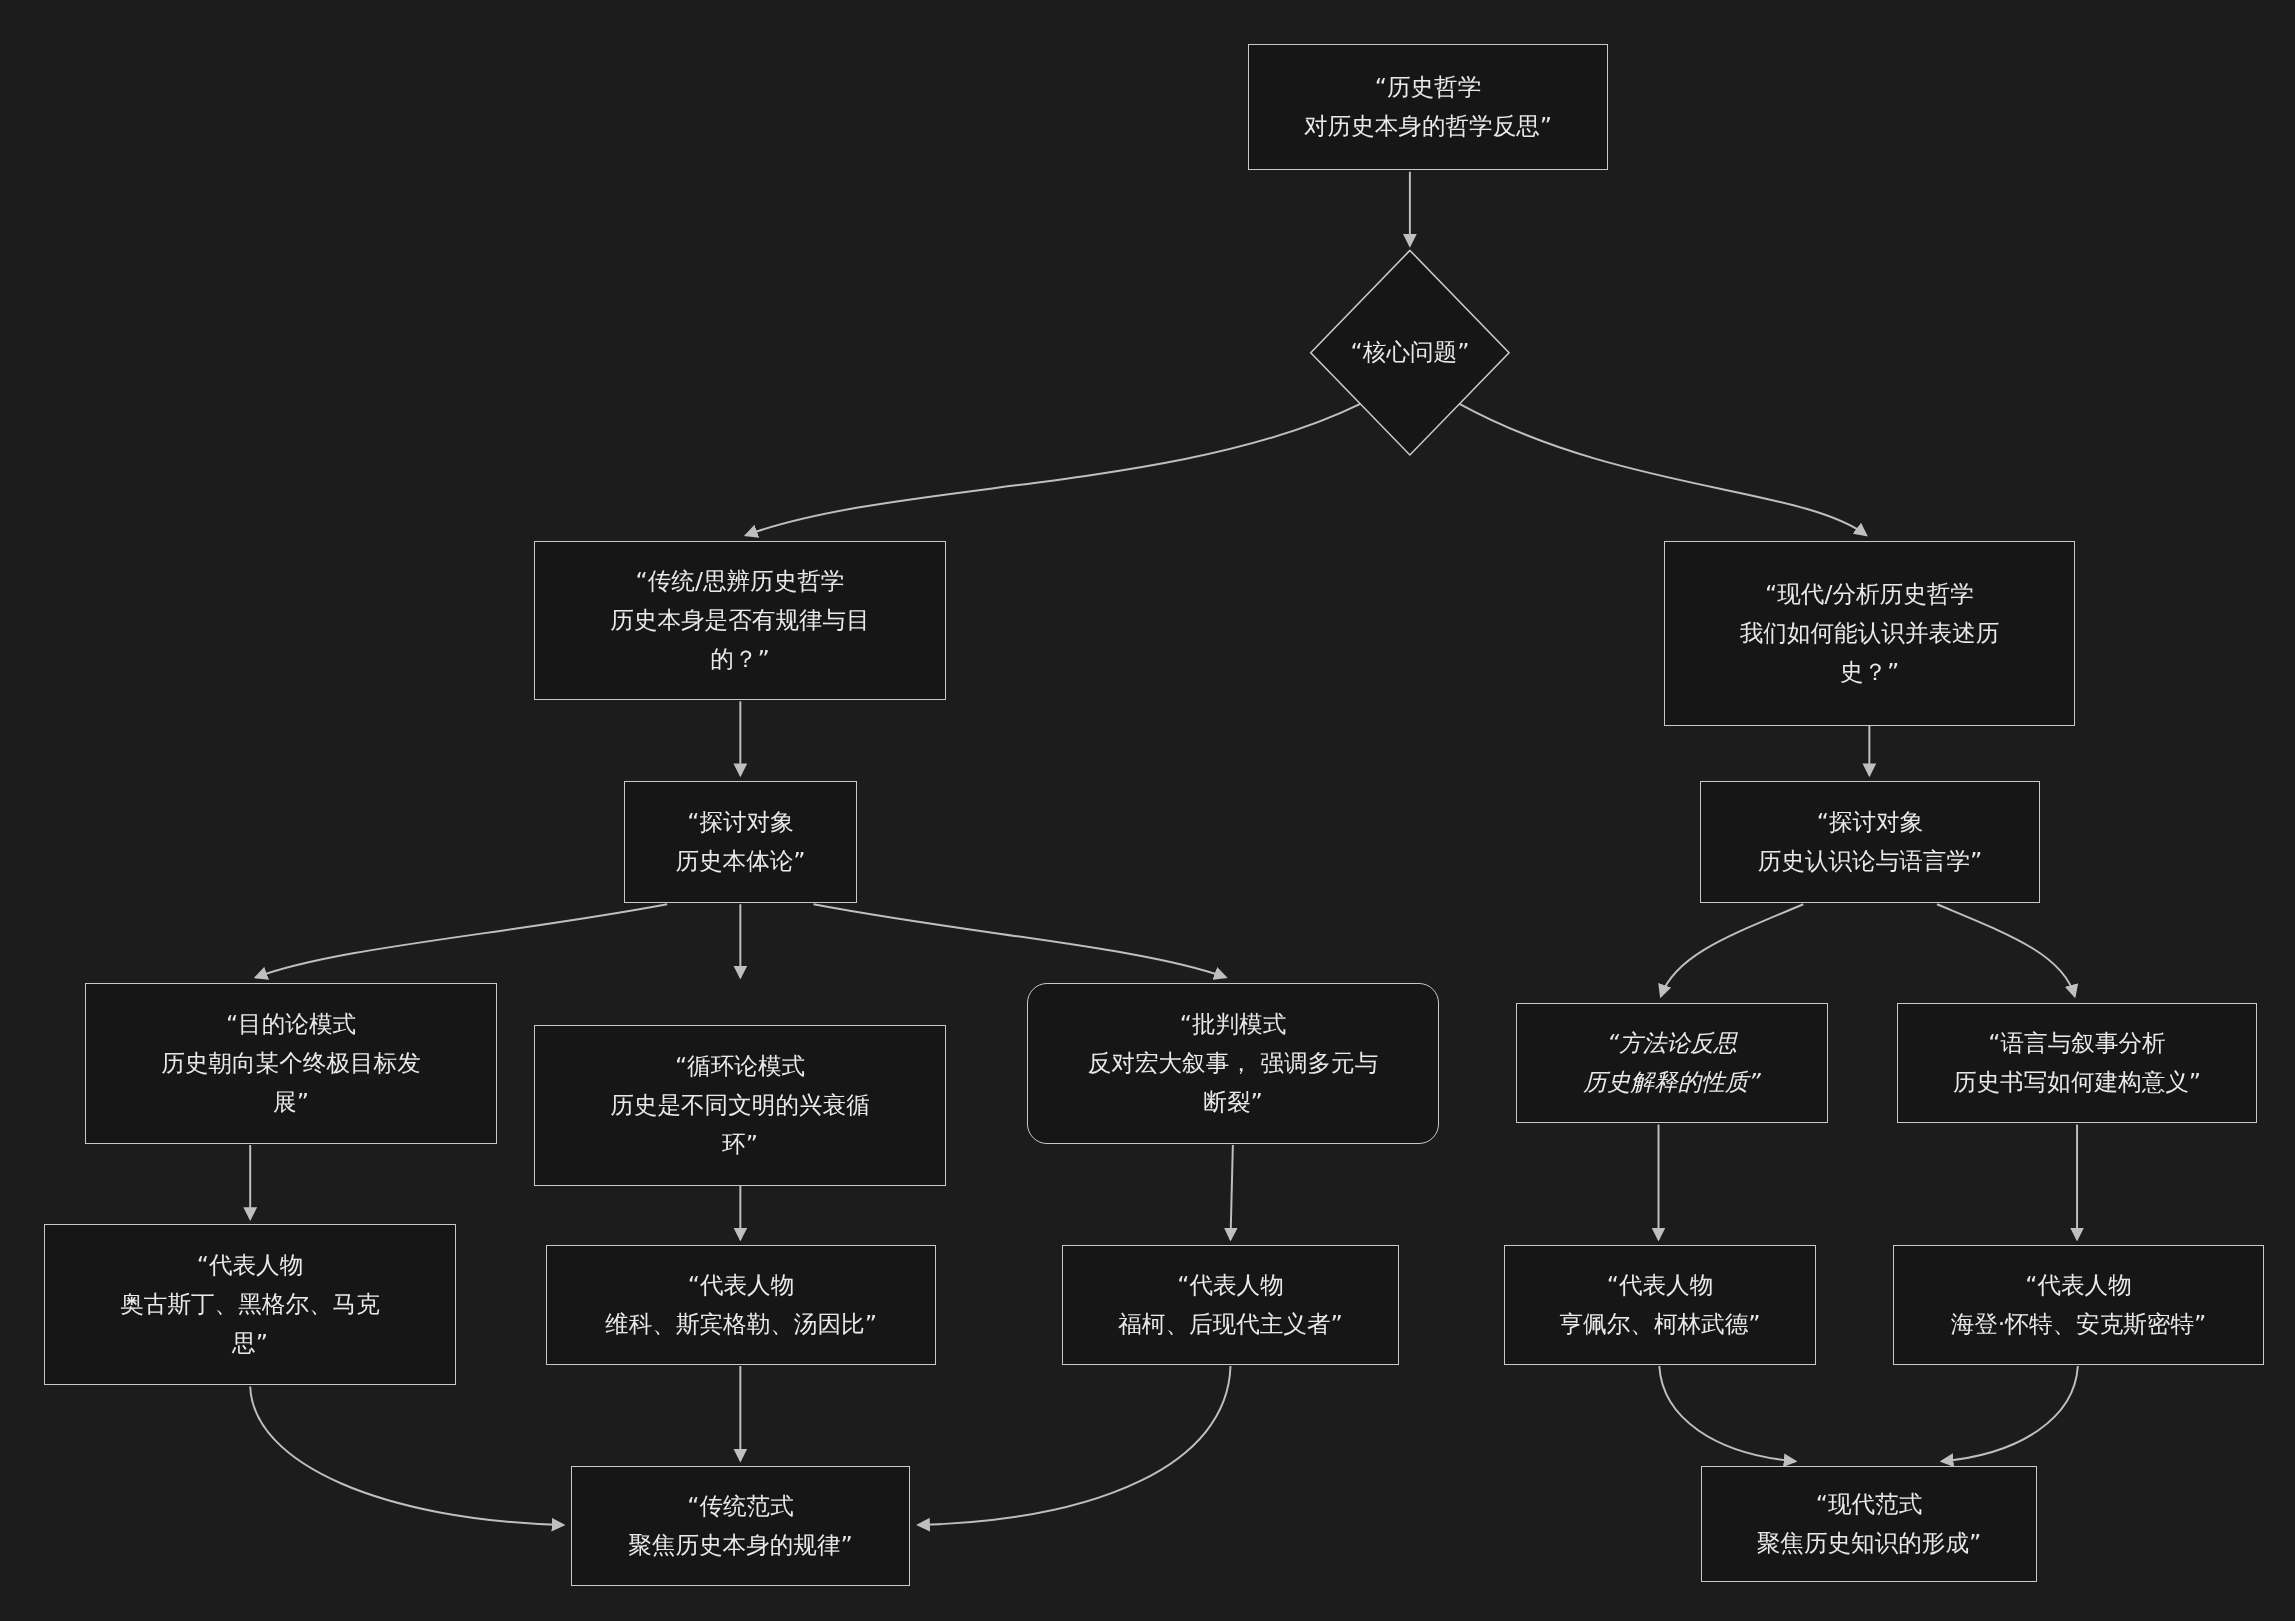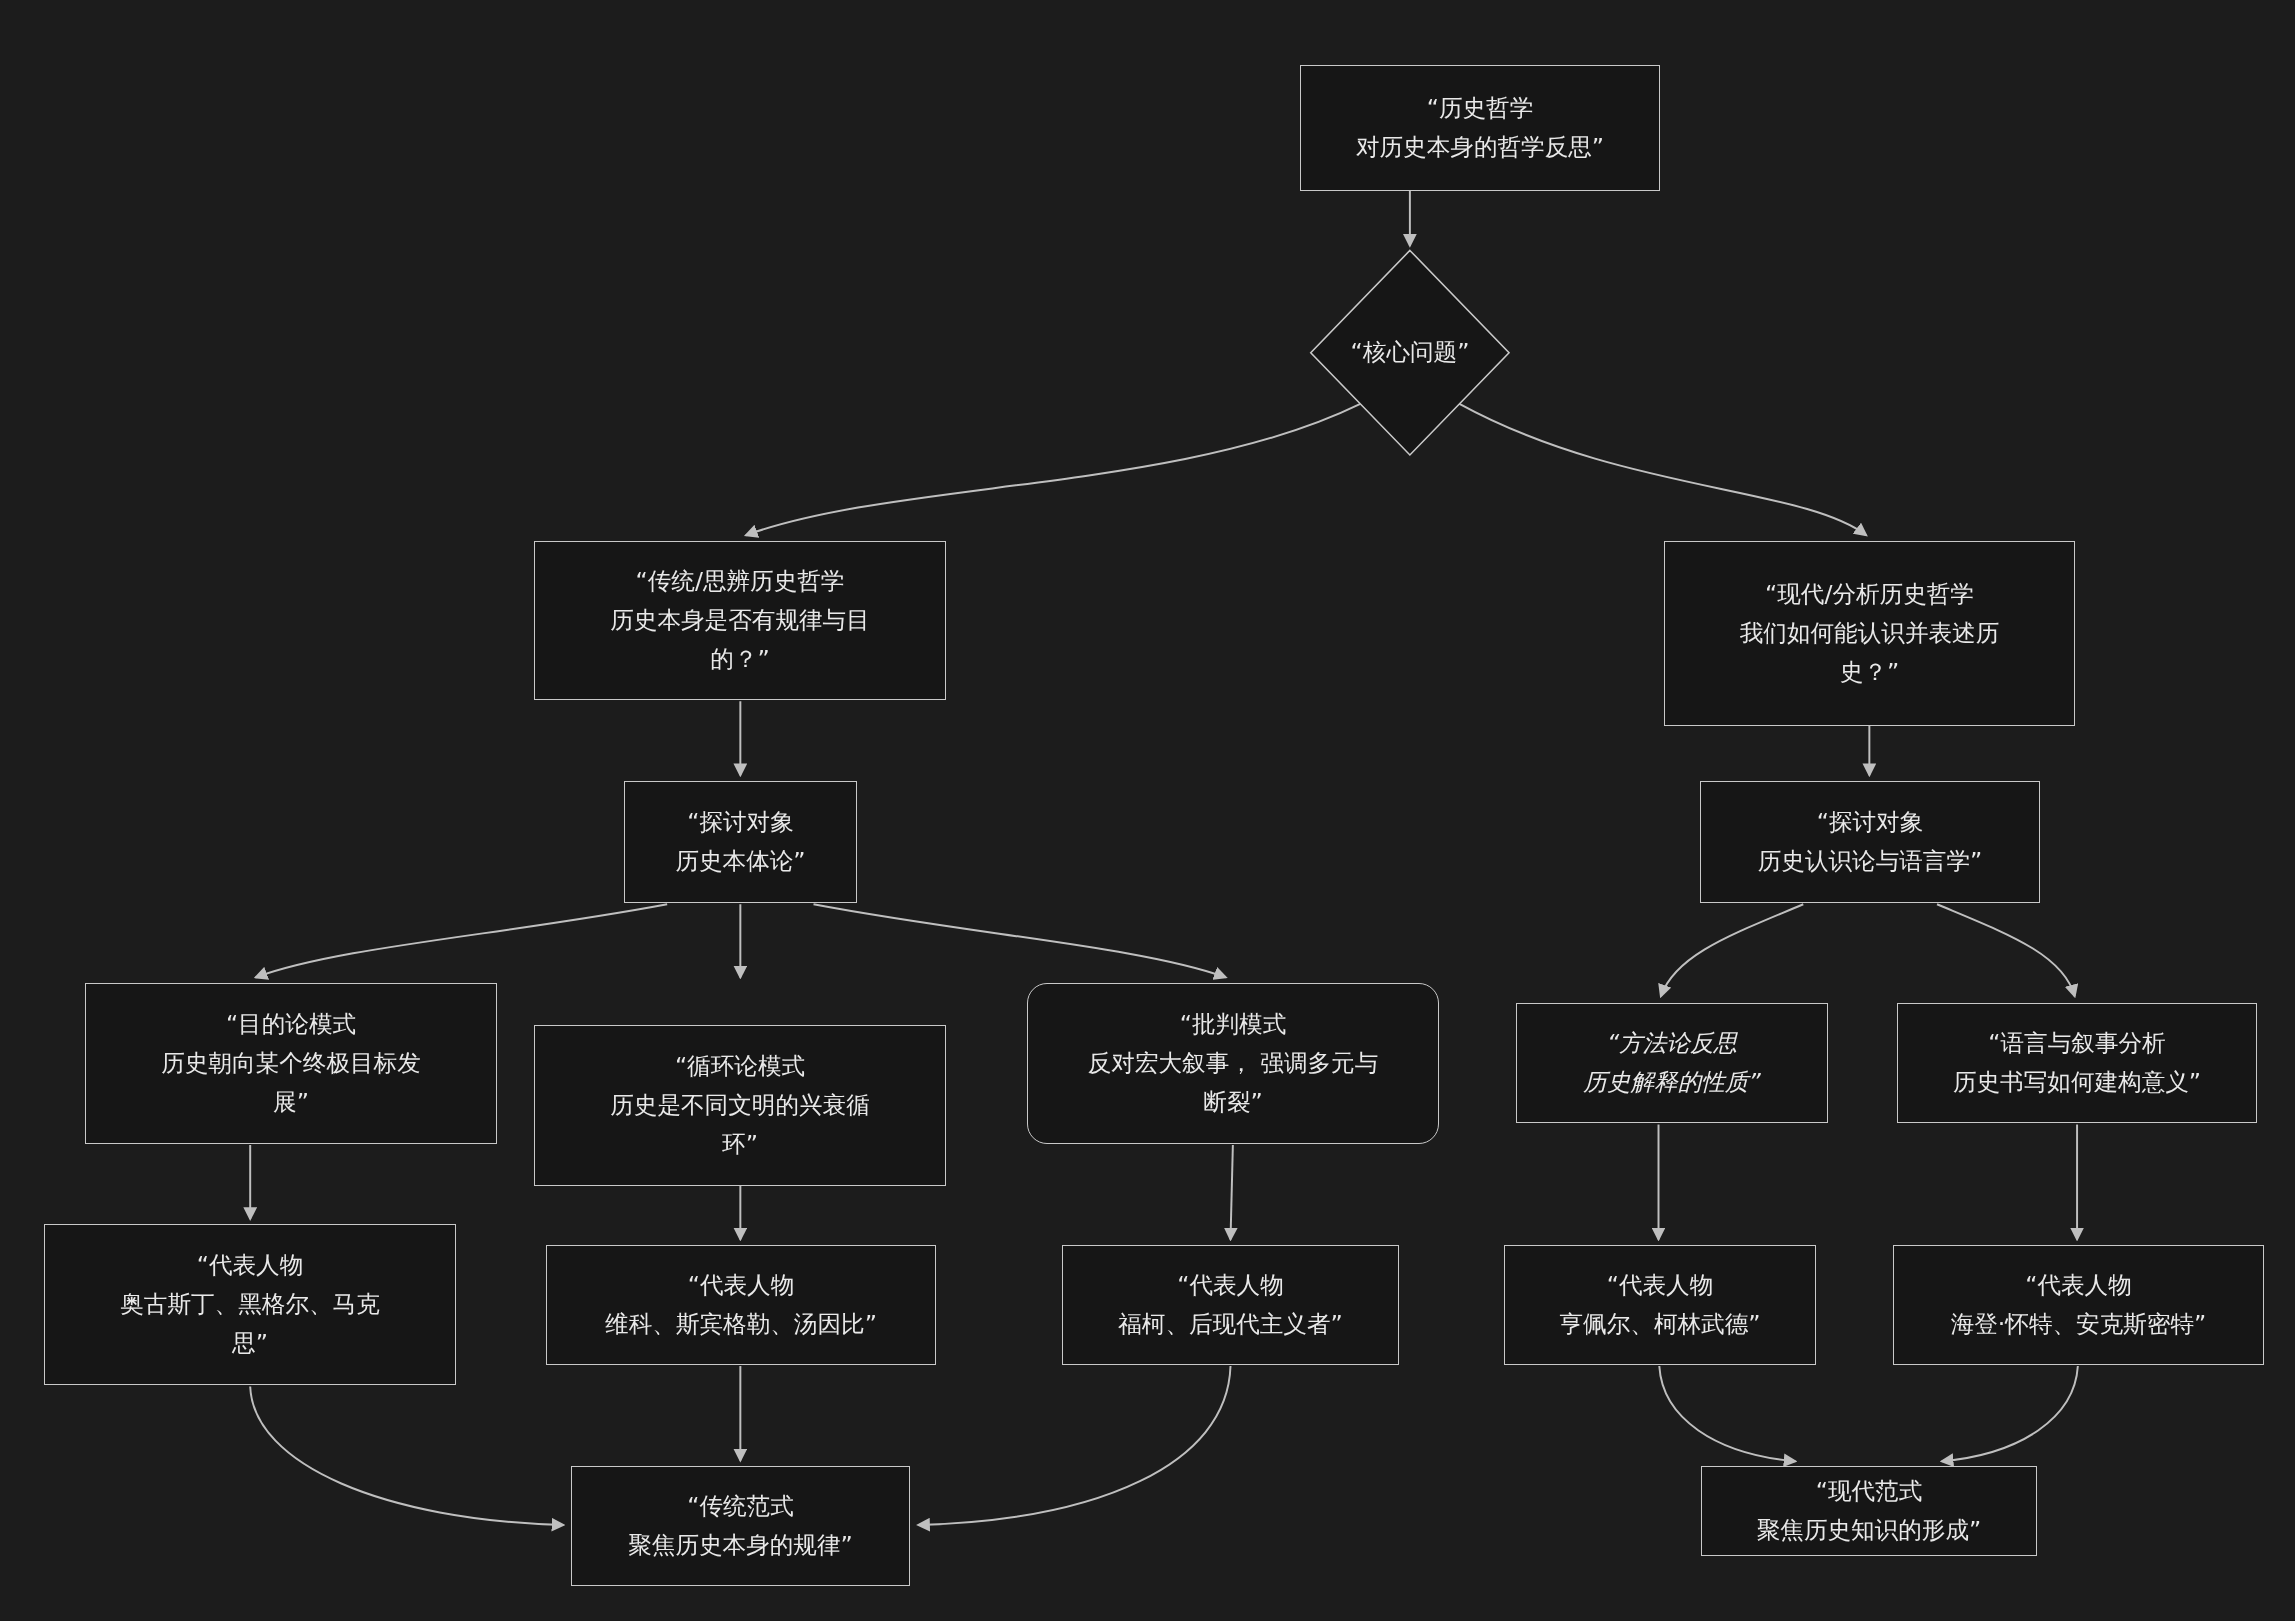--- a/index.html
+++ b/index.html
@@ -28,38 +28,38 @@
     text-align:center;
     white-space:pre-line;
     background:var(--node-fill,#161616);
     border:1.6px solid var(--node-border,#c9c9c9);
     color:var(--text,#e9e9e9);
     font-size:23.6px;line-height:1.65;
     padding:4.7px 14px;
   }
   .diamond-label{background:transparent;border:none;padding:0;}
 
-  #n-root{left:1300px;top:44px;width:360px;height:126px;margin-top:21px;}
+  #n-root{left:1248px;top:44px;width:360px;height:126px;}
   #n-core{left:1292px;top:313px;width:236px;height:79px;}
   #n-trad-branch{left:534px;top:541px;width:412px;height:159px;}
   #n-mod-branch{left:1664px;top:541px;width:411px;height:185px;}
   #n-trad-object{left:624px;top:781px;width:233px;height:122px;}
   #n-mod-object{left:1700px;top:781px;width:340px;height:122px;}
   #n-teleology{left:44px;top:983px;width:412px;height:161px;margin-left:41px;}
   #n-cyclical{left:534px;top:1025px;width:412px;height:161px;}
   #n-critical{left:1027px;top:983px;width:412px;height:161px;border-radius:20px;}
   #n-methodology{left:1516px;top:1003px;width:312px;height:120px;font-style:italic;}
   #n-linguistic{left:1897px;top:1003px;width:360px;height:120px;}
   #n-rep-teleology{left:44px;top:1224px;width:412px;height:161px;}
   #n-rep-cyclical{left:546px;top:1245px;width:390px;height:120px;}
   #n-rep-critical{left:1062px;top:1245px;width:337px;height:120px;}
   #n-rep-methodology{left:1504px;top:1245px;width:312px;height:120px;}
   #n-rep-linguistic{left:1893px;top:1245px;width:371px;height:120px;}
   #n-trad-paradigm{left:571px;top:1466px;width:339px;height:120px;}
-  #n-mod-paradigm{left:1701px;top:1466px;width:336px;height:90px;}
+  #n-mod-paradigm{left:1701px;top:1466px;width:336px;height:116px;}
 </style>
 </head>
 <body>
 
 <div id="canvas">
 
   <svg id="edges" viewBox="0 0 2917 2061">
     <defs>
       <marker id="arrow" viewBox="0 0 10 10" refX="8.5" refY="5" markerWidth="7" markerHeight="7" orient="auto-start-reverse">
         <path class="arrow-head" d="M0,0 L10,5 L0,10 z"></path>

